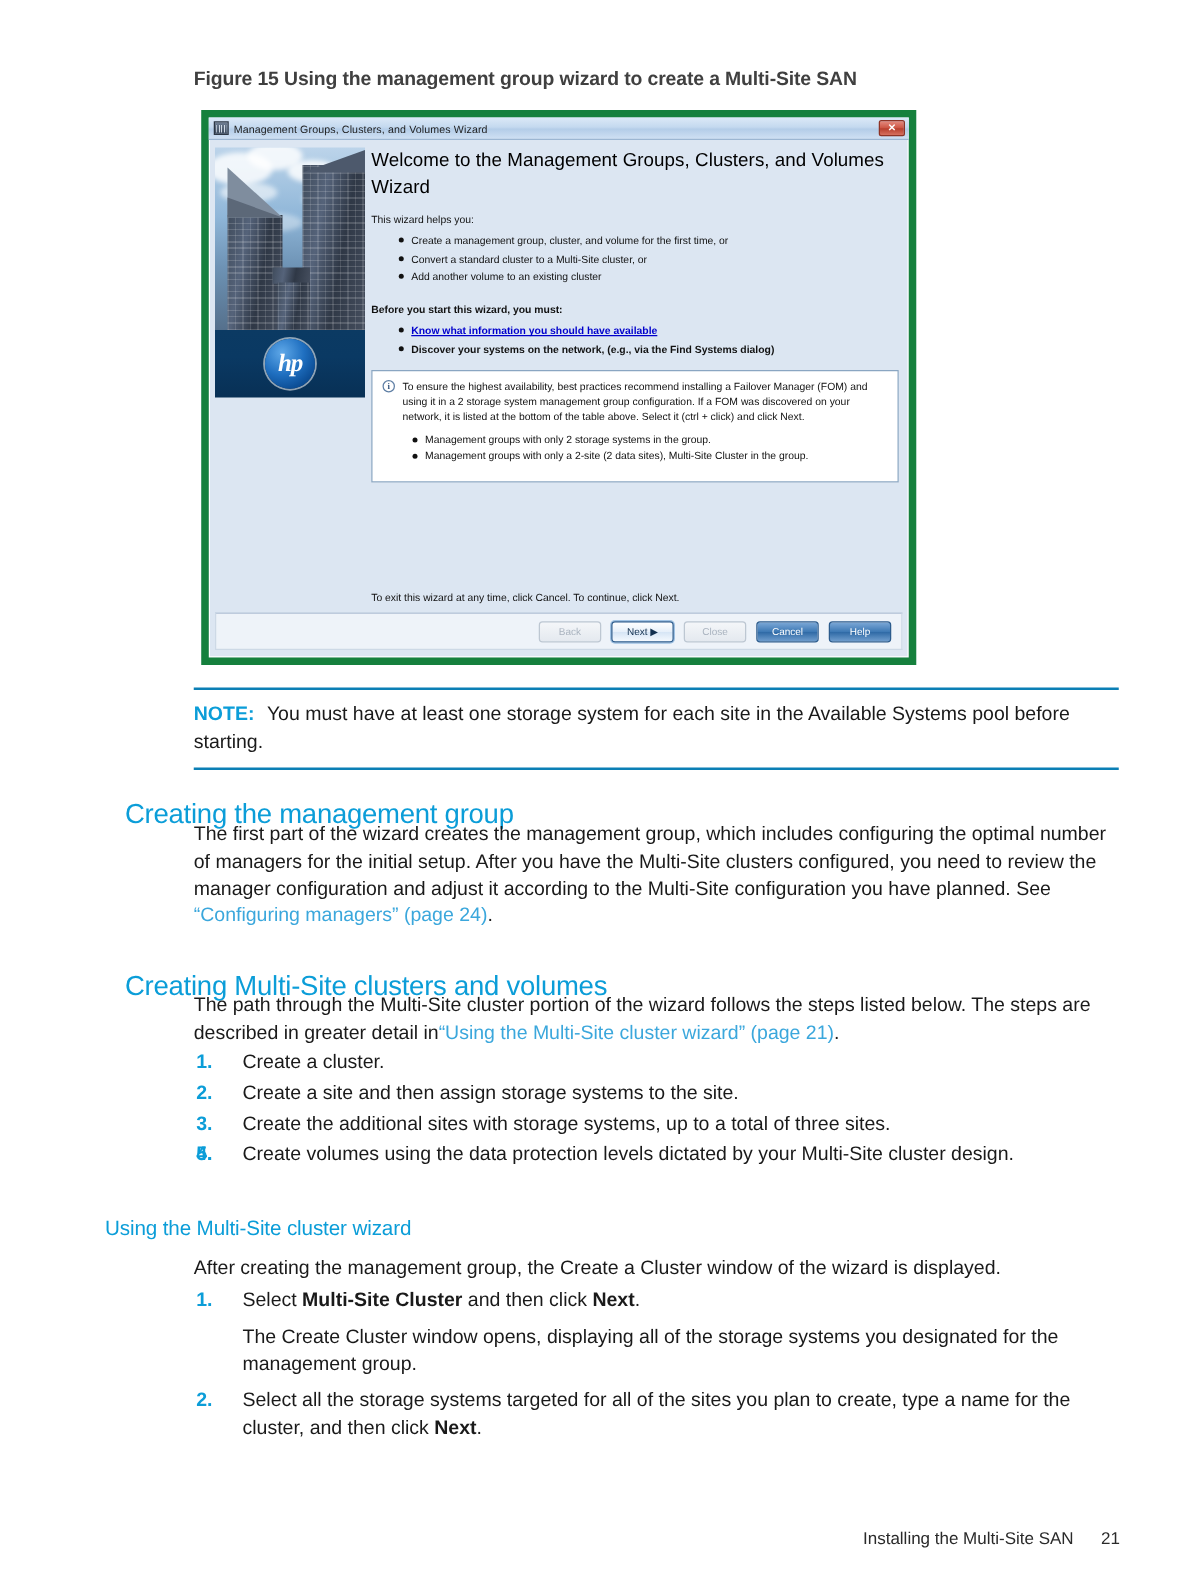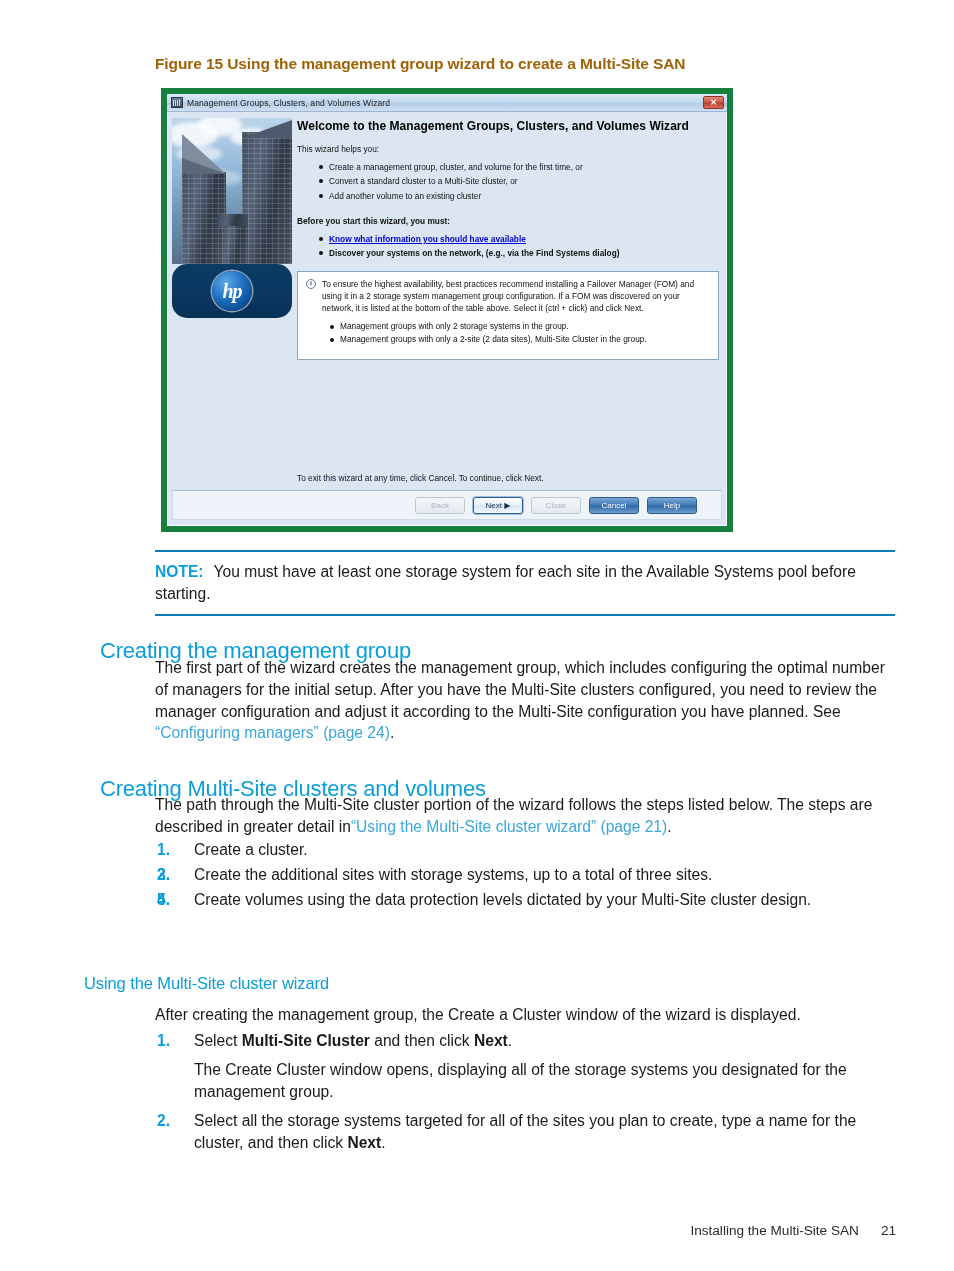--- a/index.html
+++ b/index.html
@@ -22,21 +22,21 @@
     inset: 0;
   }
 
   .fig-caption {
     position: absolute;
     left: 155px;
     top: 55px;
     width: 740px;
     font-size: 15.5px;
     font-weight: bold;
-    color: #a16207;
+    color: #404040;
     letter-spacing: -0.1px;
   }
 
   
   .wizard {
     position: absolute;
     left: 161px;
     top: 88px;
     width: 572px;
     height: 444px;
@@ -139,21 +139,20 @@
   .wiz-logo {
     position: absolute;
     left: 5px;
     top: 152px;
     width: 120px;
     height: 54px;
     background: linear-gradient(180deg,#0b3a63 0%, #0a3963 40%, #083055 100%);
     display: flex;
     align-items: center;
     justify-content: center;
-    border-radius: 15px;
   }
   .hp-badge {
     width: 40px;
     height: 40px;
     border-radius: 50%;
     background: radial-gradient(circle at 34% 28%, #5fa8e8 0%, #1f6fc0 45%, #0c4e96 75%, #083a73 100%);
     box-shadow: 0 0 0 1.5px rgba(255,255,255,0.55);
     display: flex;
     align-items: center;
     justify-content: center;
@@ -171,22 +170,22 @@
     position: absolute;
     left: 130px;
     right: 8px;
     top: 6px;
     bottom: 6px;
     font-size: 8.3px;
     color: #111111;
     line-height: 1.42;
   }
   .wiz-h1 {
-    font-size: 12px;
-    font-weight: bold;
+    font-size: 15px;
+    font-weight: normal;
     color: #000000;
     margin: 0 0 9px 0;
     letter-spacing: 0.05px;
   }
   .wiz-p {
     margin: 0 0 5px 0;
   }
   ul.wiz-list {
     list-style: none;
     margin: 5px 0 0 0;
@@ -291,21 +290,21 @@
     background: #eef3f9;
     border-top: 1px solid #aebfd3;
     border-left: 1px solid #cdd9e6;
     border-right: 1px solid #cdd9e6;
     border-bottom: 1px solid #cdd9e6;
     box-sizing: border-box;
     display: flex;
     align-items: center;
     justify-content: flex-end;
     gap: 8px;
-    padding-right: 24px;
+    padding-right: 8px;
   }
   .wbtn {
     min-width: 50px;
     height: 17px;
     border-radius: 3px;
     font-size: 8px;
     display: flex;
     align-items: center;
     justify-content: center;
     box-sizing: border-box;
@@ -540,21 +539,21 @@
   <h2 class="sec" style="top:622px;">Creating the management group</h2>
 
   <p class="para" style="top:657px;"><span>The first part of the wizard creates the management group, which includes configuring the optimal number of managers for the initial setup. After you have the Multi-Site clusters configured, you need to review the manager configuration and adjust it according to the Multi-Site configuration you have planned. See </span><span class="xref">“Configuring managers” (page 24)</span><span>.</span></p>
 
   <h2 class="sec" style="top:760px;">Creating Multi-Site clusters and volumes</h2>
 
   <p class="para" style="top:794px;"><span>The path through the Multi-Site cluster portion of the wizard follows the steps listed below. The steps are described in greater detail in</span><span class="xref">“Using the Multi-Site cluster wizard” (page 21)</span><span>.</span></p>
 
   <ol class="steps" style="top:839px;">
     <li><span class="num">1.</span><span>Create a cluster.</span></li>
-    <li><span class="num">2.</span></li>
+    <li><span class="num">2.</span><span>Create a site and then assign storage systems to the site.</span></li>
     <li><span class="num">3.</span><span>Create the additional sites with storage systems, up to a total of three sites.</span></li>
     <li><span class="num">4.</span></li>
     <li><span class="num">5.</span><span>Create volumes using the data protection levels dictated by your Multi-Site cluster design.</span></li>
   </ol>
 
   <h3 class="subsec" style="top:974px;">Using the Multi-Site cluster wizard</h3>
 
   <p class="para" style="top:1004px;">After creating the management group, the Create a Cluster window of the wizard is displayed.</p>
 
   <ol class="steps" style="top:1030px;">

